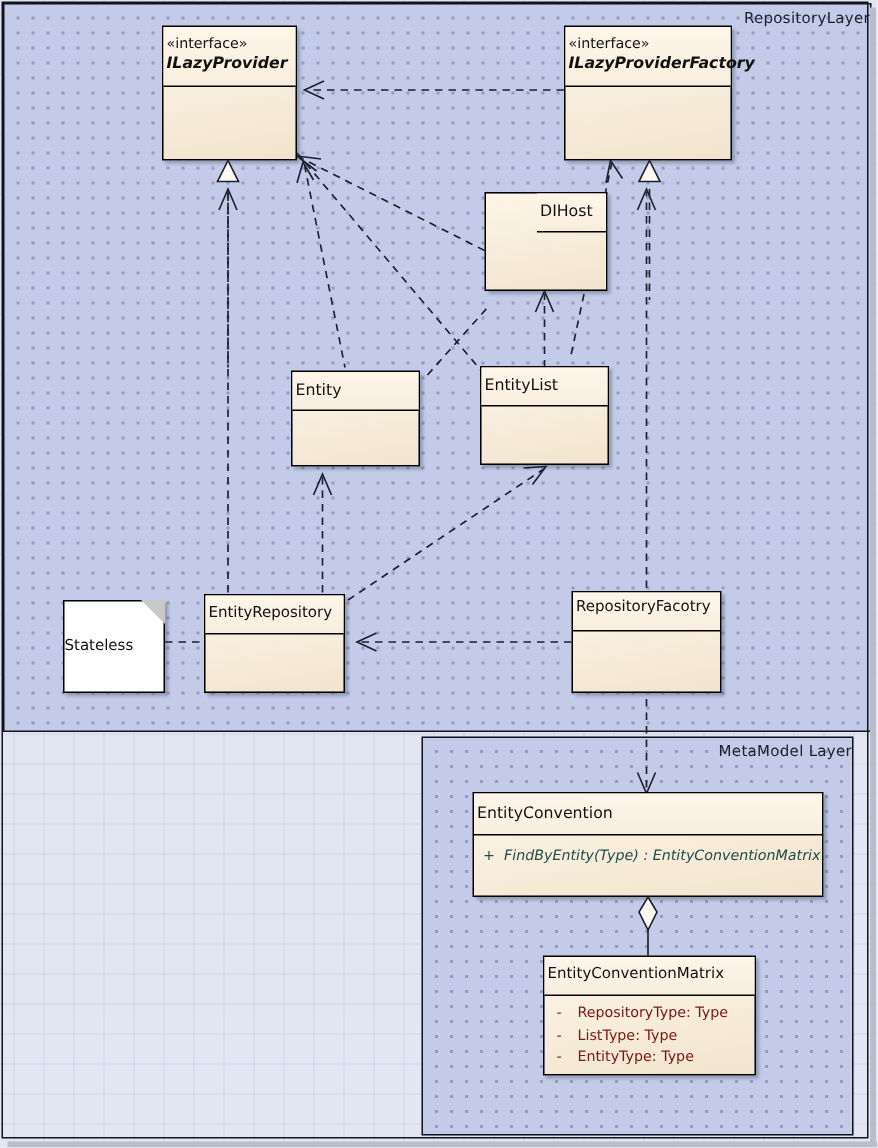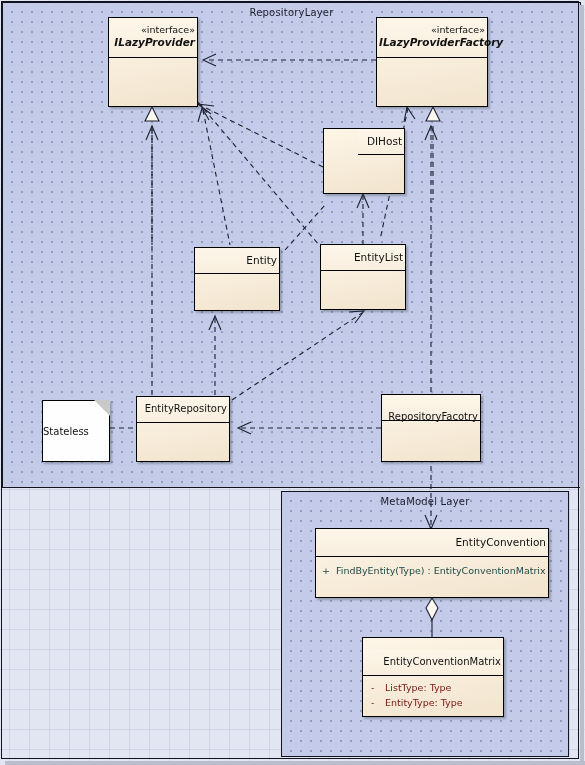--- a/index.html
+++ b/index.html
@@ -42,38 +42,38 @@
     background-color:#c3cbe8;
     background-image:
       radial-gradient(circle, rgba(90,100,150,.45) 1px, transparent 1.2px);
     background-size:10px 10px;
     background-position:4px 4px;
   }
   .package-label{
     position:absolute;
     left:0;right:0;
     top:4px;
-    text-align:center;
+    text-align:right;
     font-size:10px;
     color:#1b1f2b;
     letter-spacing:.2px;
   }
 
   
   .cls{
     position:absolute;
     border:1px solid #000;
     box-sizing:border-box;
     background:linear-gradient(170deg,#fdf5e7 0%,#f7ecd9 55%,#f2e4ce 100%);
     box-shadow:2px 2px 2px rgba(40,45,60,.30);
     z-index:5;
   }
   .cls .hdr{
     border-bottom:1px solid #000;
-    text-align:right;
+    text-align:left;
     font-size:10.5px;
     color:#111;
     padding:6px 2px 5px;
     line-height:1.25;
     box-sizing:border-box;
     background:linear-gradient(180deg,#fdf6e9 0%,#f8eede 100%);
   }
   .cls .hdr .stereo{
     display:block;font-size:9.5px;font-style:normal;color:#111;
   }
@@ -85,21 +85,21 @@
     box-sizing:border-box;
     font-size:9.5px;
   }
   .member{
     white-space:nowrap;
     color:#7a1512;
     line-height:1.55;
     font-size:9.5px;
   }
   .member .vis{display:inline-block;width:14px;color:#7a1512;}
-  .op{ color:#1d4a4a; }
+  .op{ color:#1d4a4a;font-style:italic; }
   .op .vis{ color:#1d4a4a; }
 
   
   .note{
     position:absolute;
     background:#fefefe;
     border:1px solid #000;
     box-sizing:border-box;
     box-shadow:2px 2px 2px rgba(40,45,60,.30);
     z-index:5;
@@ -238,42 +238,45 @@
   </div>
 
   <div class="cls" style="left:136px;top:396px;width:94px;height:66px;">
     <div class="hdr" style="height:26px;padding-top:6px;font-size:10px;">
       <span>EntityRepository</span>
     </div>
     <div class="body"></div>
   </div>
 
   <div class="cls" style="left:381px;top:394px;width:100px;height:68px;">
-    <div class="hdr" style="height:26px;padding-top:16px;font-size:10px;">
+    <div class="hdr" style="height:26px;padding-top:4px;font-size:10px;">
       <span>RepositoryFacotry</span>
     </div>
     <div class="body"></div>
   </div>
 
   <div class="cls" style="left:315px;top:528px;width:234px;height:70px;">
     <div class="hdr" style="height:28px;padding-top:7px;">
       <span>EntityConvention</span>
     </div>
     <div class="body" style="padding-top:7px;">
       <div class="member op">
         <span class="vis">+</span><span>FindByEntity(Type) : EntityConventionMatrix</span>
       </div>
     </div>
   </div>
 
   <div class="cls" style="left:362px;top:637px;width:142px;height:80px;">
-    <div class="hdr" style="height:26px;padding-top:6px;font-size:10px;margin-top:12px;">
+    <div class="hdr" style="height:26px;padding-top:6px;font-size:10px;">
       <span>EntityConventionMatrix</span>
     </div>
     <div class="body" style="padding:5px 8px;">
+      <div class="member">
+        <span class="vis">-</span><span>RepositoryType:  Type</span>
+      </div>
       <div class="member">
         <span class="vis">-</span><span>ListType:  Type</span>
       </div>
       <div class="member">
         <span class="vis">-</span><span>EntityType:  Type</span>
       </div>
     </div>
   </div>
 
   <div class="note" style="left:42px;top:400px;width:68px;height:62px;">

